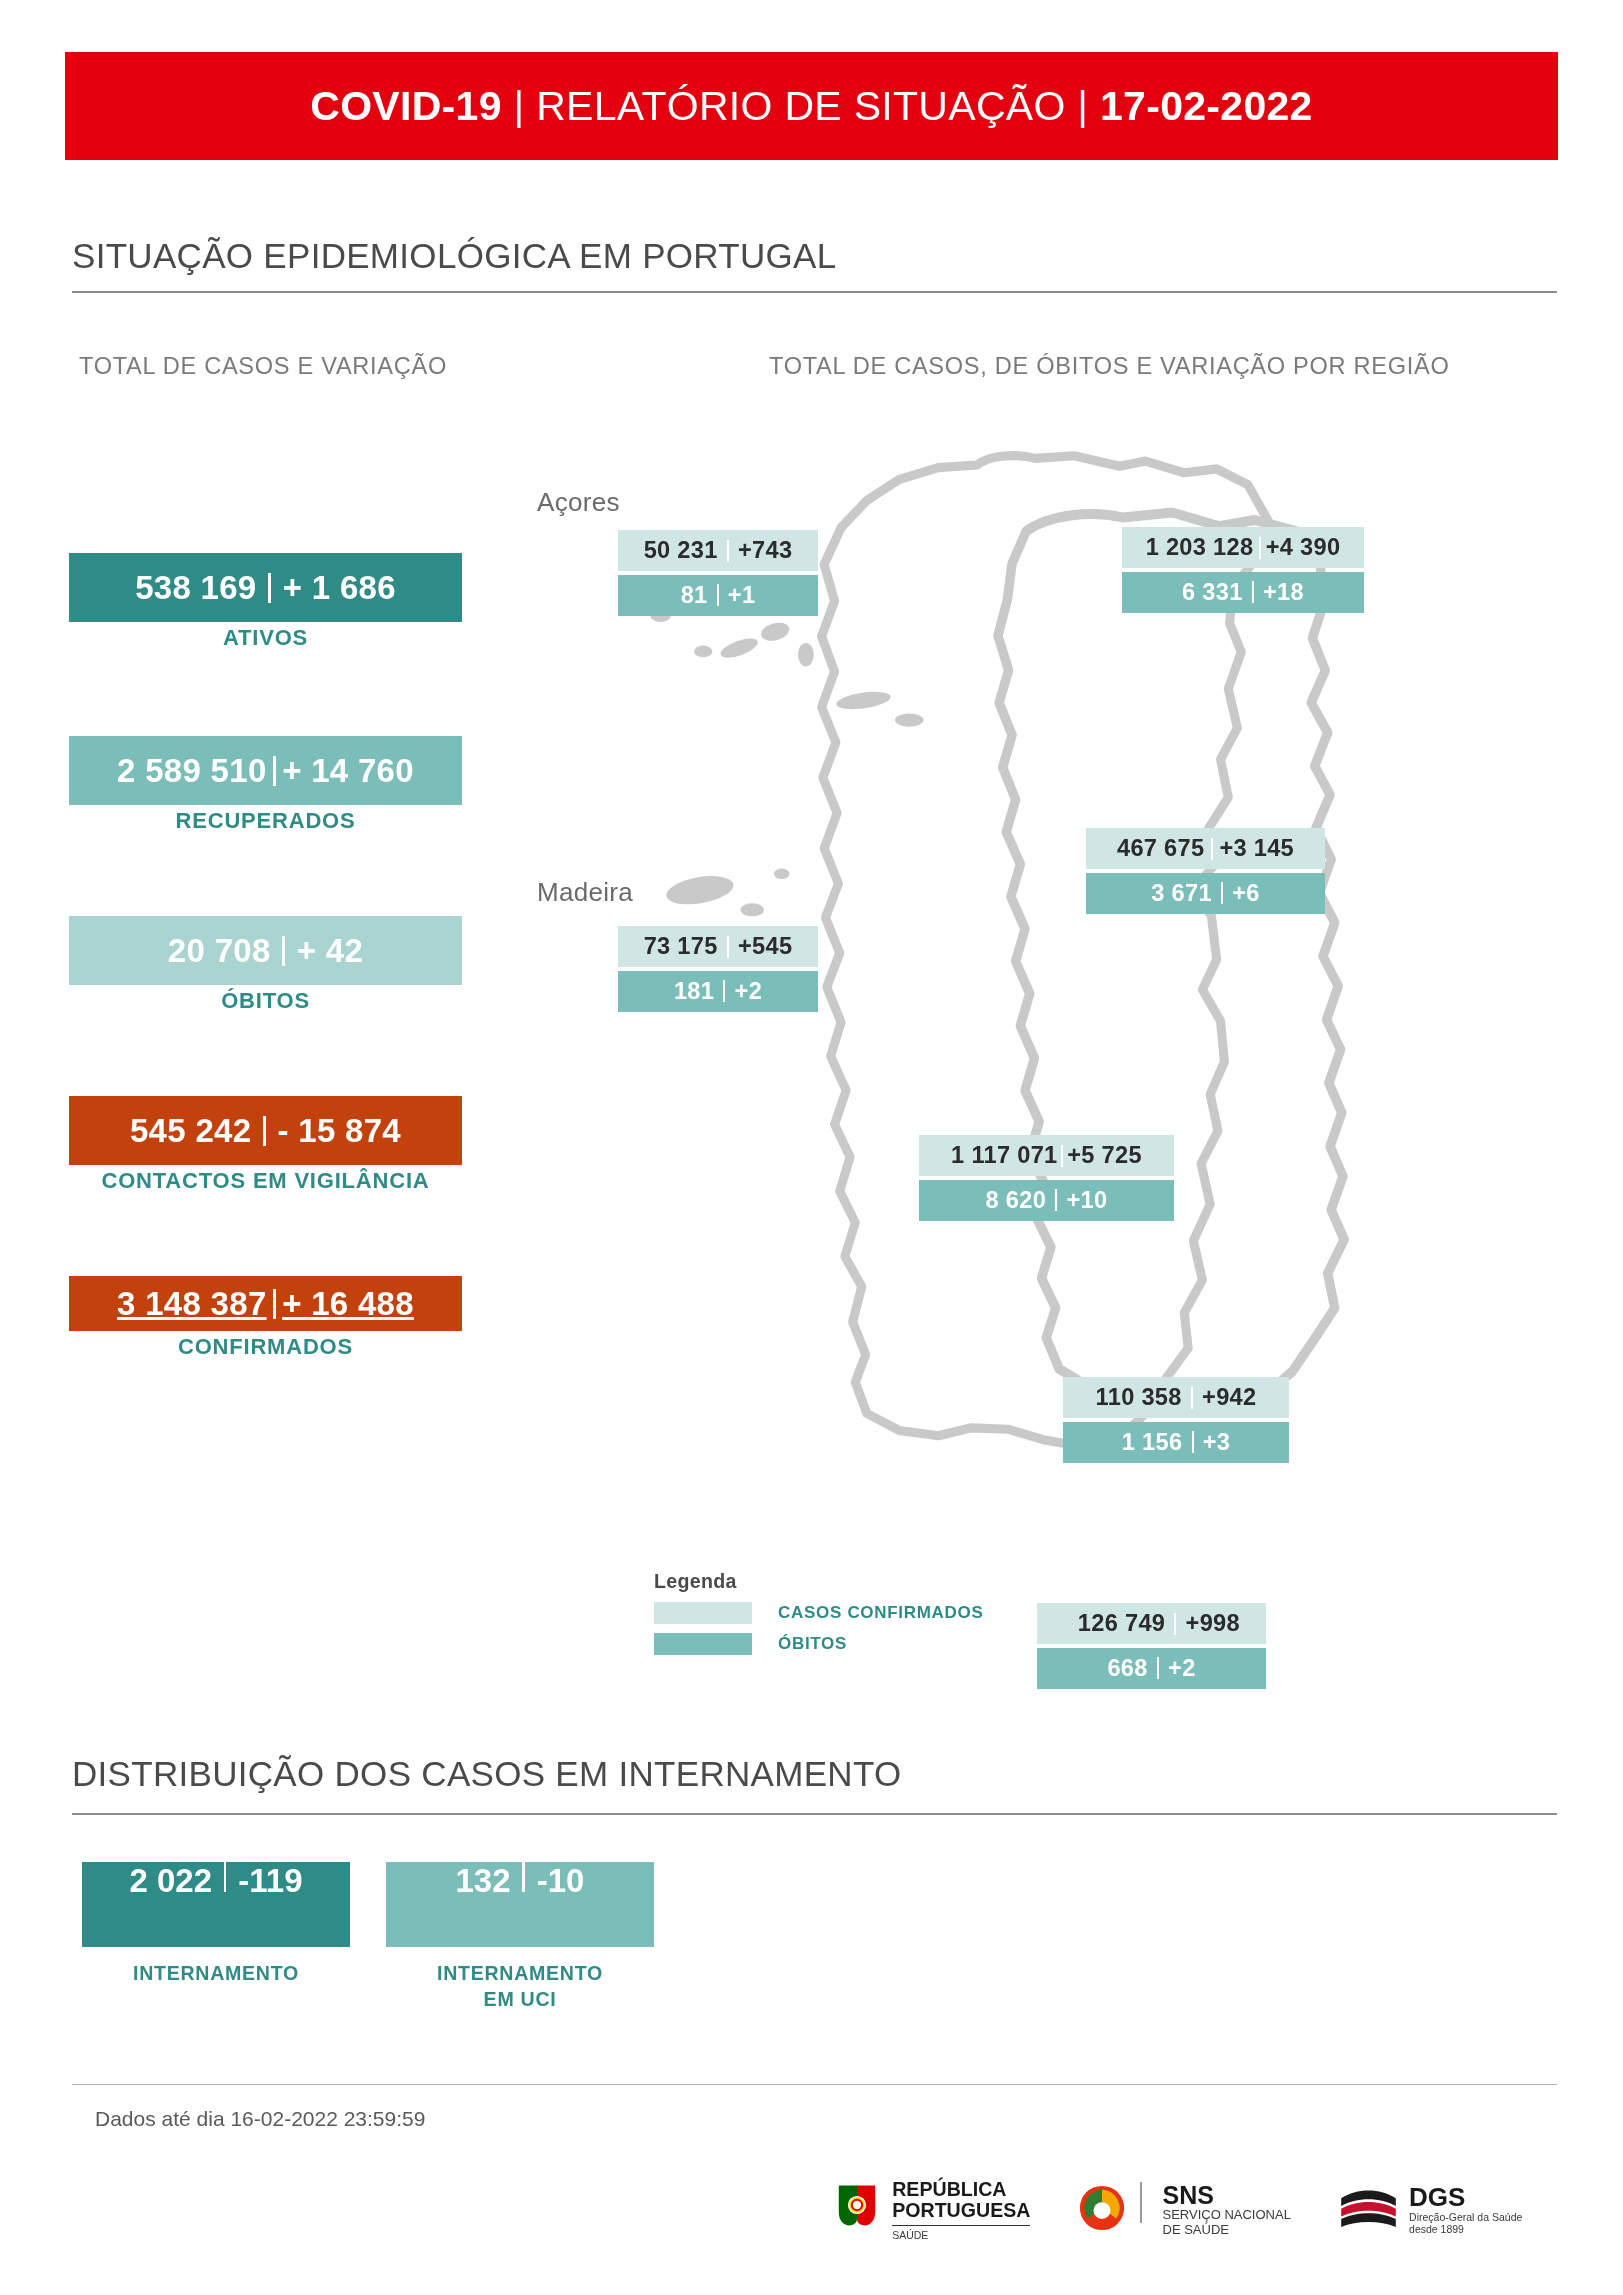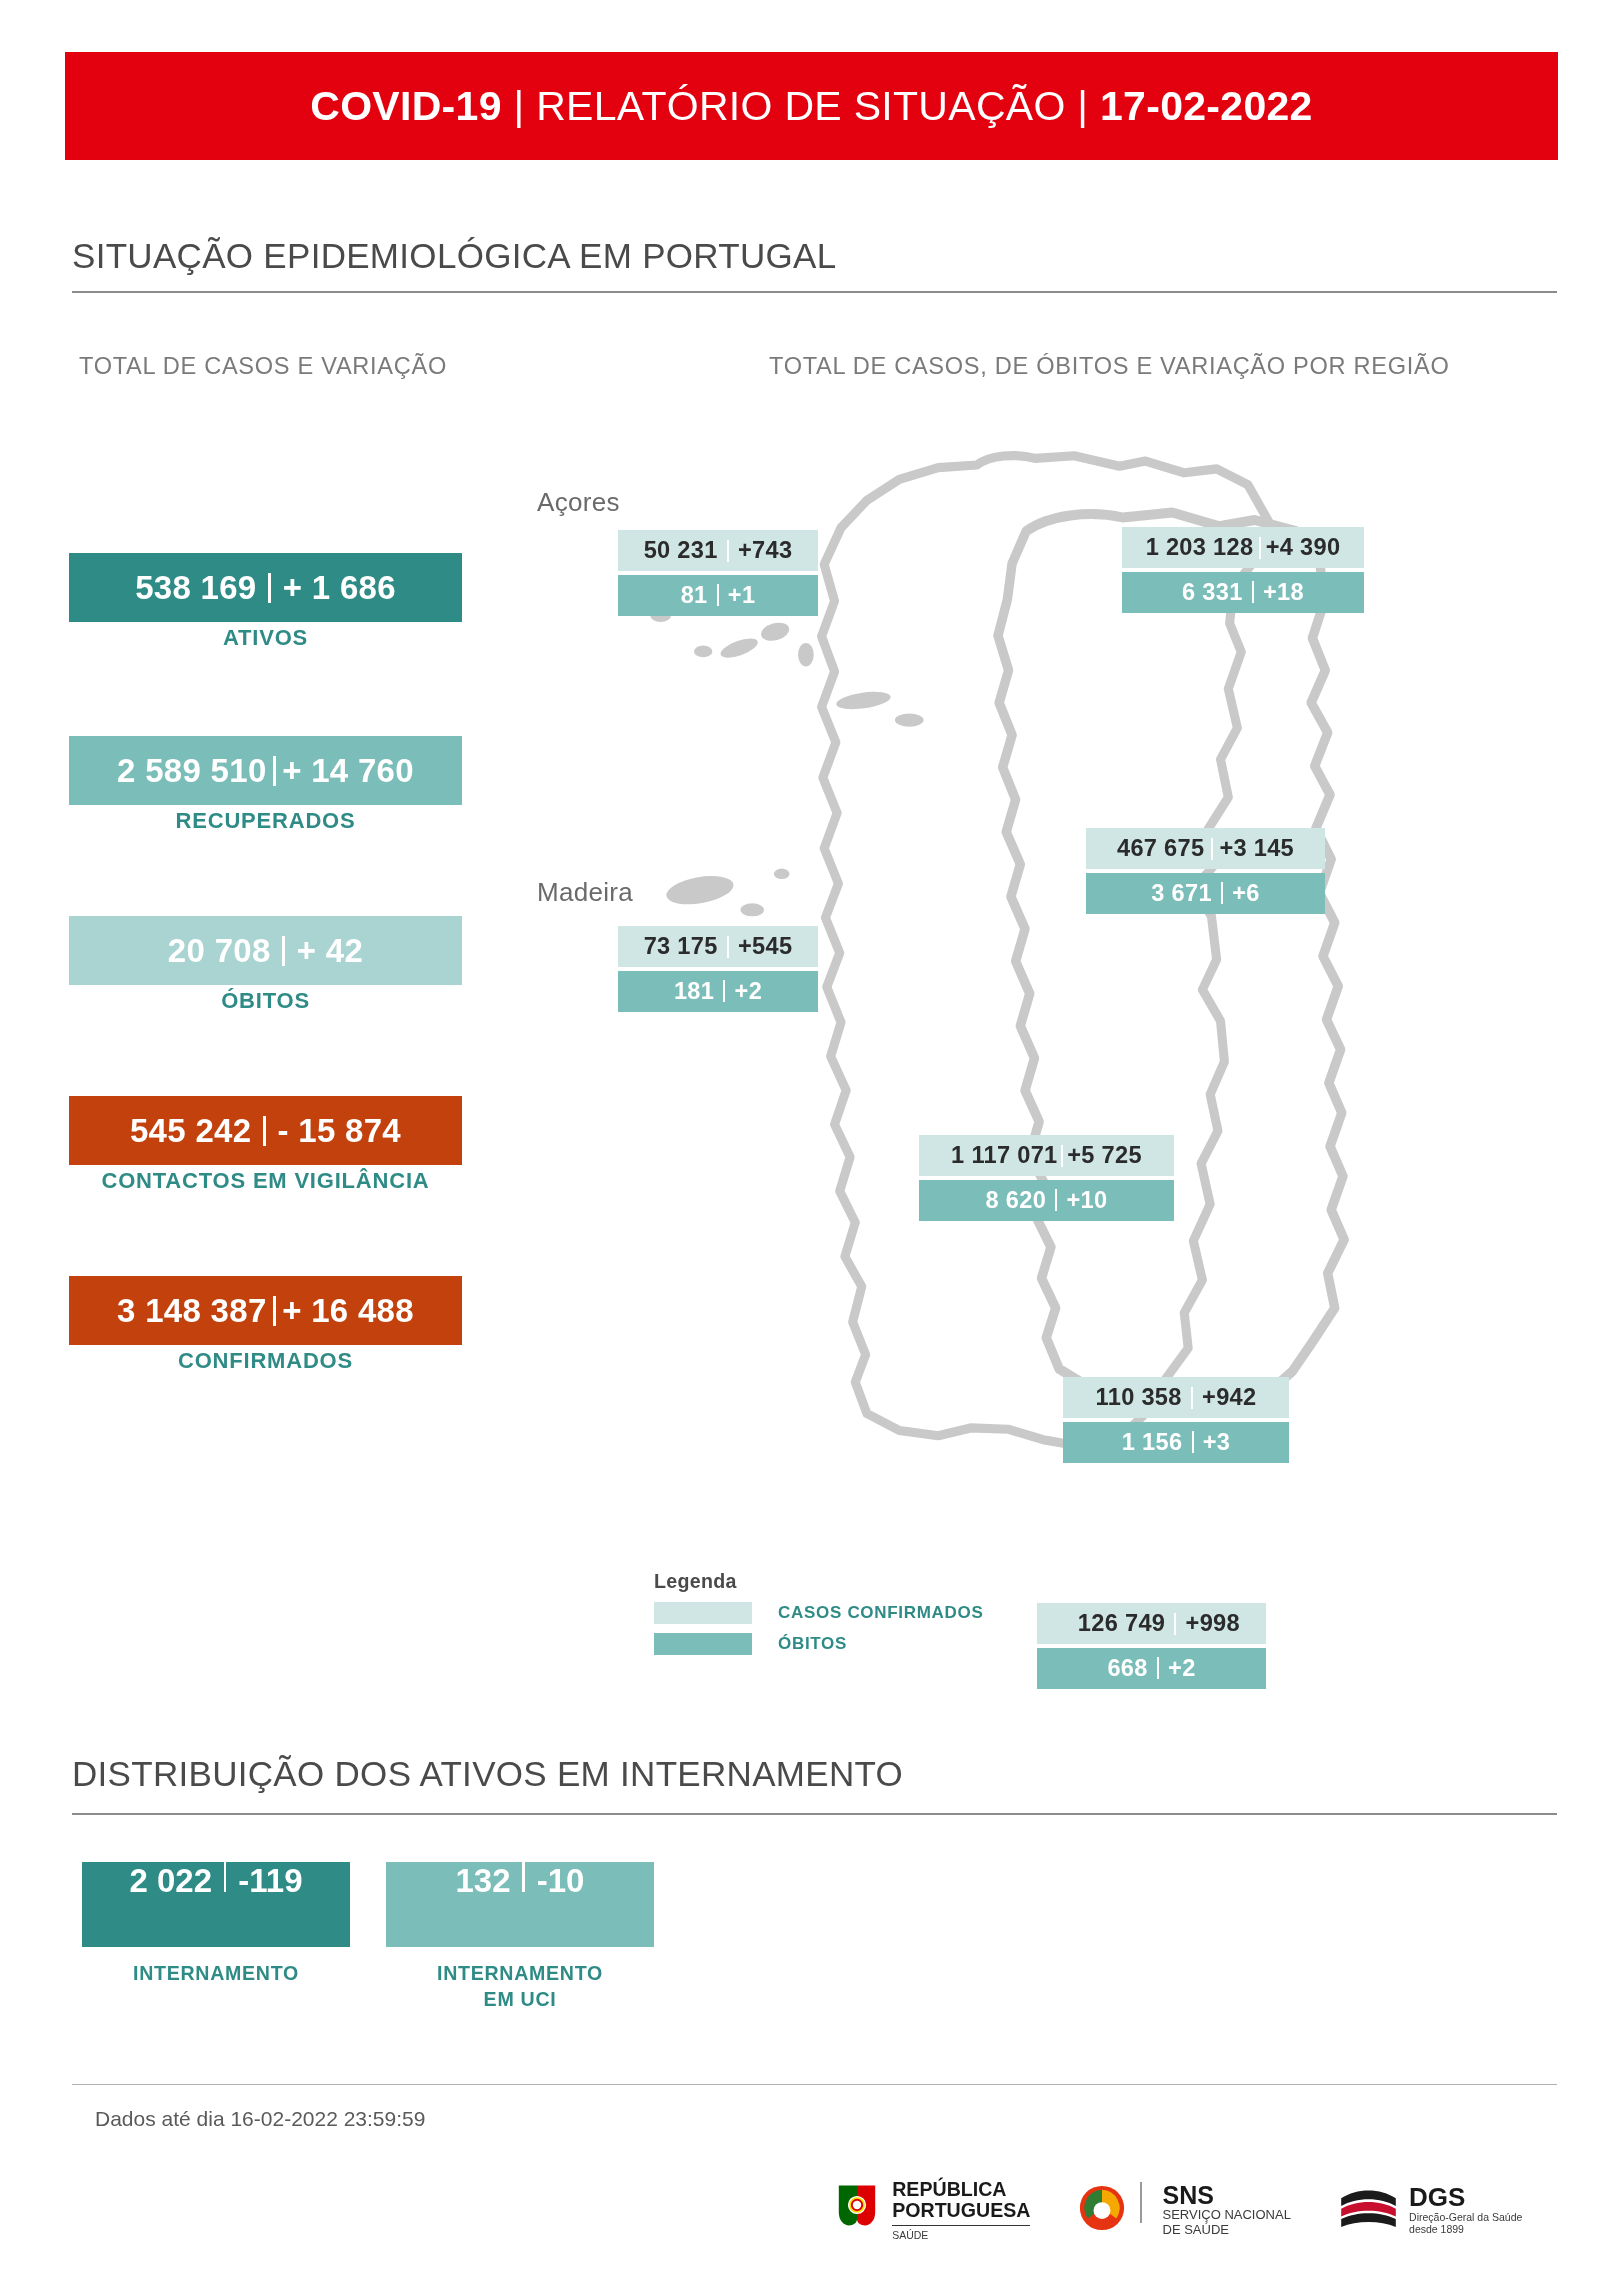--- a/index.html
+++ b/index.html
@@ -228,21 +228,21 @@
   <div class="kpi" style="left:69px; top:1096px; width:393px;">
     <div class="kpi-box kpi-pale" style="height:69px; color:#ffffff;">
       <span class="kpi-val">545 242</span>
       <span class="kpi-sep"></span>
       <span class="kpi-delta">- 15 874</span>
     </div>
     <div class="kpi-caption">CONTACTOS EM VIGILÂNCIA</div>
   </div>
 
   <div class="kpi" style="left:69px; top:1276px; width:393px;">
-    <div class="kpi-box kpi-pale" style="height:69px; color:#ffffff;">
+    <div class="kpi-box kpi-pale" style="height:55px; color:#ffffff;text-decoration:underline;">
       <span class="kpi-val">3 148 387</span>
       <span class="kpi-sep thin"></span>
       <span class="kpi-delta">+ 16 488</span>
     </div>
     <div class="kpi-caption">CONFIRMADOS</div>
   </div>
 
   <div class="map-wrap">
     <svg viewBox="0 0 1420 2030" xmlns="http://www.w3.org/2000/svg">
       <g fill="none" stroke="#c9c9c9" stroke-width="14" stroke-linejoin="round" stroke-linecap="round">
@@ -413,21 +413,21 @@
     <div class="legend-row">
       <div class="legend-swatch pale"></div>
       <div class="legend-text">CASOS CONFIRMADOS</div>
     </div>
     <div class="legend-row">
       <div class="legend-swatch mid"></div>
       <div class="legend-text">ÓBITOS</div>
     </div>
   </div>
 
-  <div class="section-title" style="left:72px; top:1754px;">DISTRIBUIÇÃO DOS ATIVOS EM INTERNAMENTO</div>
+  <div class="section-title" style="left:72px; top:1754px;">DISTRIBUIÇÃO DOS CASOS EM INTERNAMENTO</div>
   <div class="rule" style="left:72px; top:1813px; width:1485px;"></div>
 
   <div class="int-box" style="left:82px; top:1862px; width:268px; height:85px; background:#2e8b86;">
     <span>2 022</span>
     <span class="kpi-sep"></span>
     <span>-119</span>
   </div>
   <div class="int-caption" style="left:82px; top:1960px; width:268px;">INTERNAMENTO</div>
 
   <div class="int-box" style="left:386px; top:1862px; width:268px; height:85px; background:#7bbdb8;">

